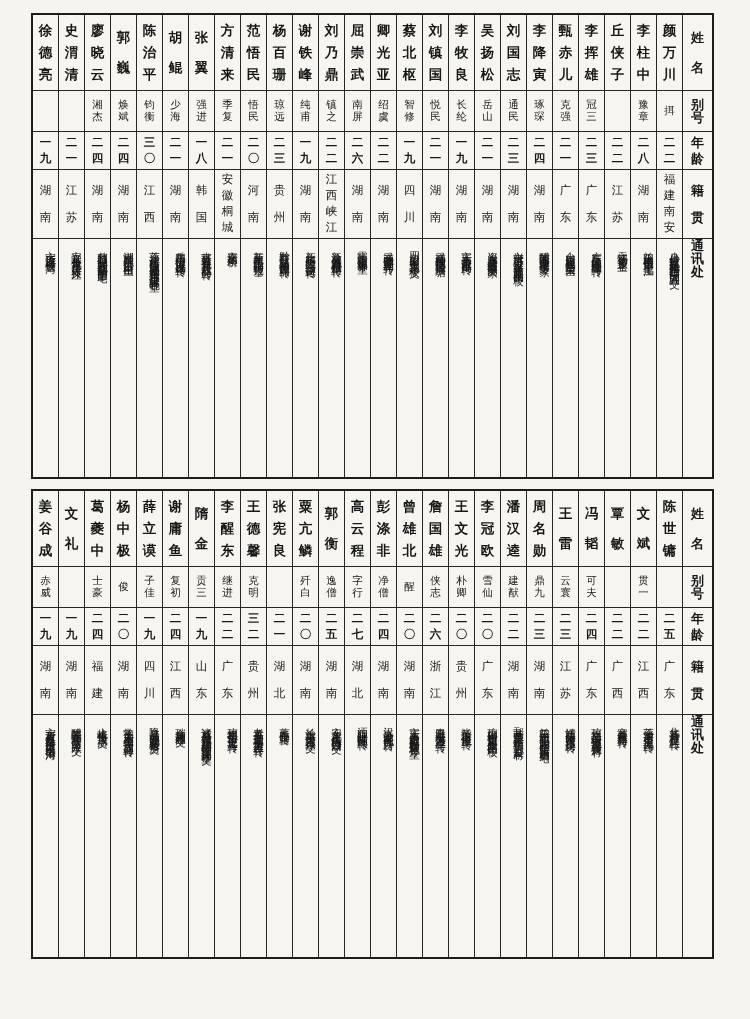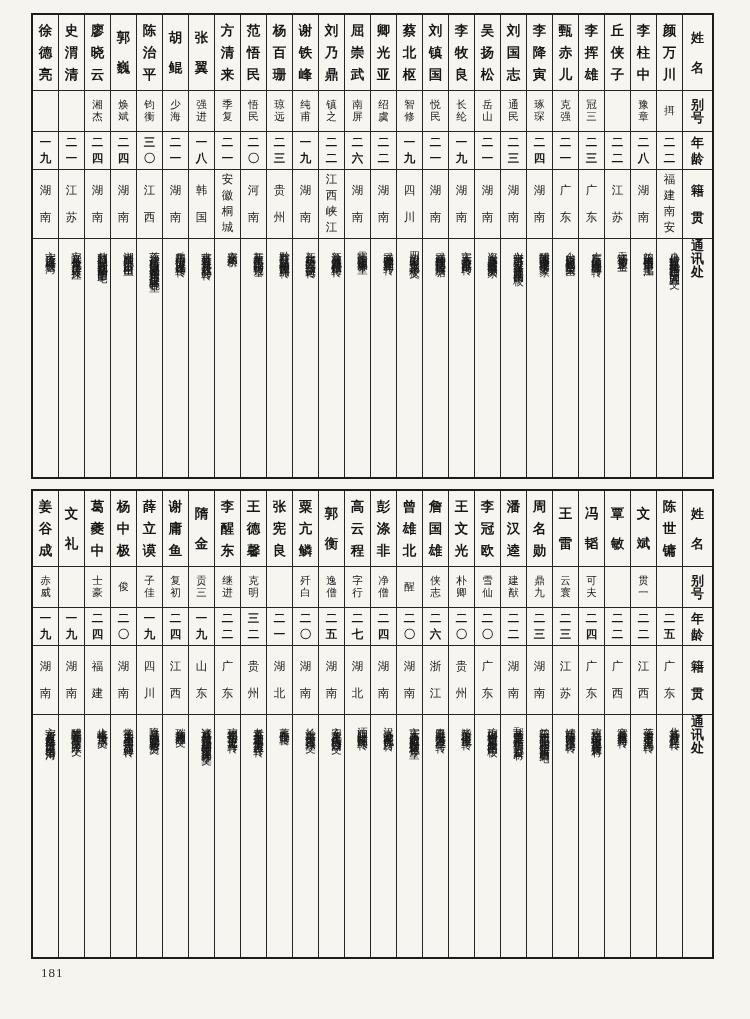--- a/index.html
+++ b/index.html
@@ -1088,14 +1088,13 @@
           <span>一</span>
           <span>九</span>
         </div>
         <div class="cell r-native native">
           <span>湖</span>
           <span>南</span>
         </div>
         <div class="cell r-addr addr">宁乡黄村何复泰转沙田堆子山皂角湾</div>
       </div>
     </div>
-  <div class="page-number">181</div>
 </div>
 
 </body></html>

